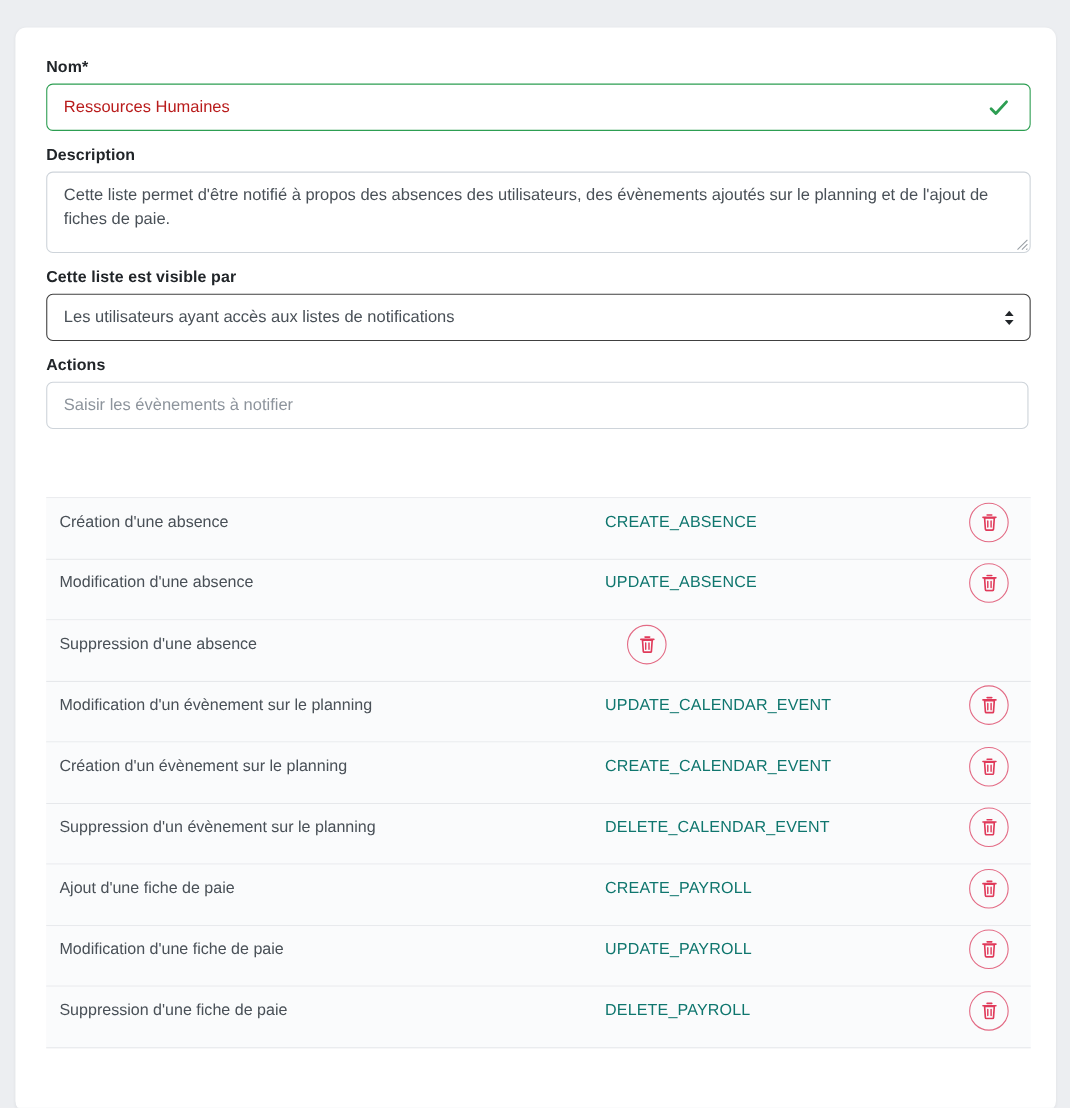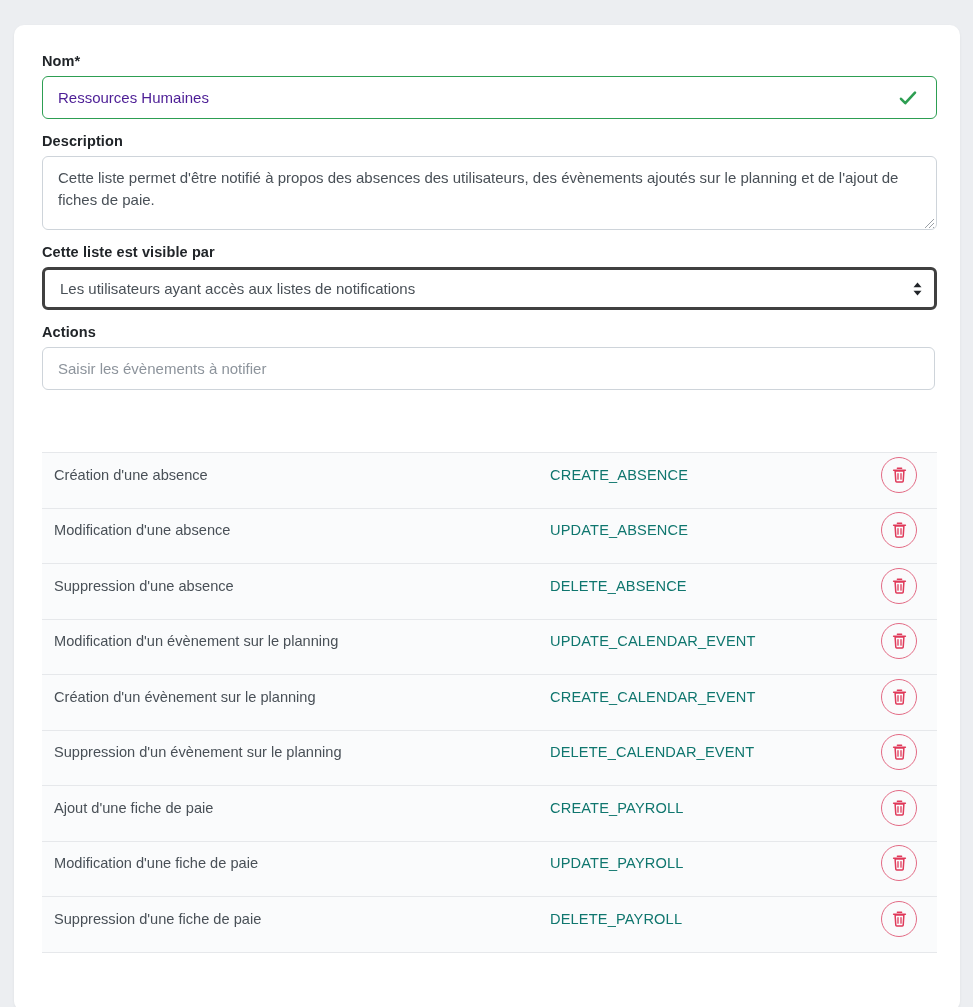--- a/index.html
+++ b/index.html
@@ -51,21 +51,21 @@
   .input-wrap { position: relative; }
 
   .text-input {
     width: 895px;
     height: 43px;
     border: 1px solid #ced4da;
     border-radius: 6px;
     background: #ffffff;
     font-family: "Liberation Sans", sans-serif;
     font-size: 15px;
-    color: #4c1d95;
+    color: #b91c1c;
     padding: 0 44px 0 15px;
     outline: none;
     display: block;
   }
   .text-input.valid { border-color: #2d9e52; }
   .text-input::placeholder { color: #8a9199; }
 
   .check-icon {
     position: absolute;
     right: 16px;
@@ -99,21 +99,21 @@
     bottom: 2px;
     width: 13px;
     height: 13px;
     pointer-events: none;
   }
 
   .select-wrap { position: relative; width: 895px; }
   .select-box {
     width: 895px;
     height: 43px;
-    border: 3px solid #404040;
+    border: 1px solid #404040;
     border-radius: 6px;
     background: #ffffff;
     font-size: 15px;
     color: #495057;
     padding: 0 40px 0 15px;
     display: flex;
     align-items: center;
     cursor: pointer;
   }
   .select-arrows {
@@ -266,21 +266,20 @@
                     <path d="M5.4 1.2 h4.2 M1.6 3.3 h11.8" stroke="#e03a5a" stroke-width="1.5" stroke-linecap="round"></path>
                     <path d="M3.1 3.9 h8.8 l-0.7 10.2 a0.9 0.9 0 0 1 -0.9 0.8 h-5.6 a0.9 0.9 0 0 1 -0.9 -0.8 Z" fill="none" stroke="#e03a5a" stroke-width="1.5" stroke-linejoin="round"></path>
                     <path d="M6 6.6 v5.6 M9 6.6 v5.6" stroke="#e03a5a" stroke-width="1.3" stroke-linecap="round"></path>
                   </svg>
                 </span>
               </button>
             </div>
           </div>
           <div class="action-row">
             <div class="action-label">Suppression d'une absence</div>
-            <div class="action-code">DELETE_ABSENCE</div>
             <div class="action-delete-cell">
               <button class="delete-btn">
                 <span>
                   <svg width="15" height="16" viewBox="0 0 15 16">
                     <path d="M5.4 1.2 h4.2 M1.6 3.3 h11.8" stroke="#e03a5a" stroke-width="1.5" stroke-linecap="round"></path>
                     <path d="M3.1 3.9 h8.8 l-0.7 10.2 a0.9 0.9 0 0 1 -0.9 0.8 h-5.6 a0.9 0.9 0 0 1 -0.9 -0.8 Z" fill="none" stroke="#e03a5a" stroke-width="1.5" stroke-linejoin="round"></path>
                     <path d="M6 6.6 v5.6 M9 6.6 v5.6" stroke="#e03a5a" stroke-width="1.3" stroke-linecap="round"></path>
                   </svg>
                 </span>
               </button>

